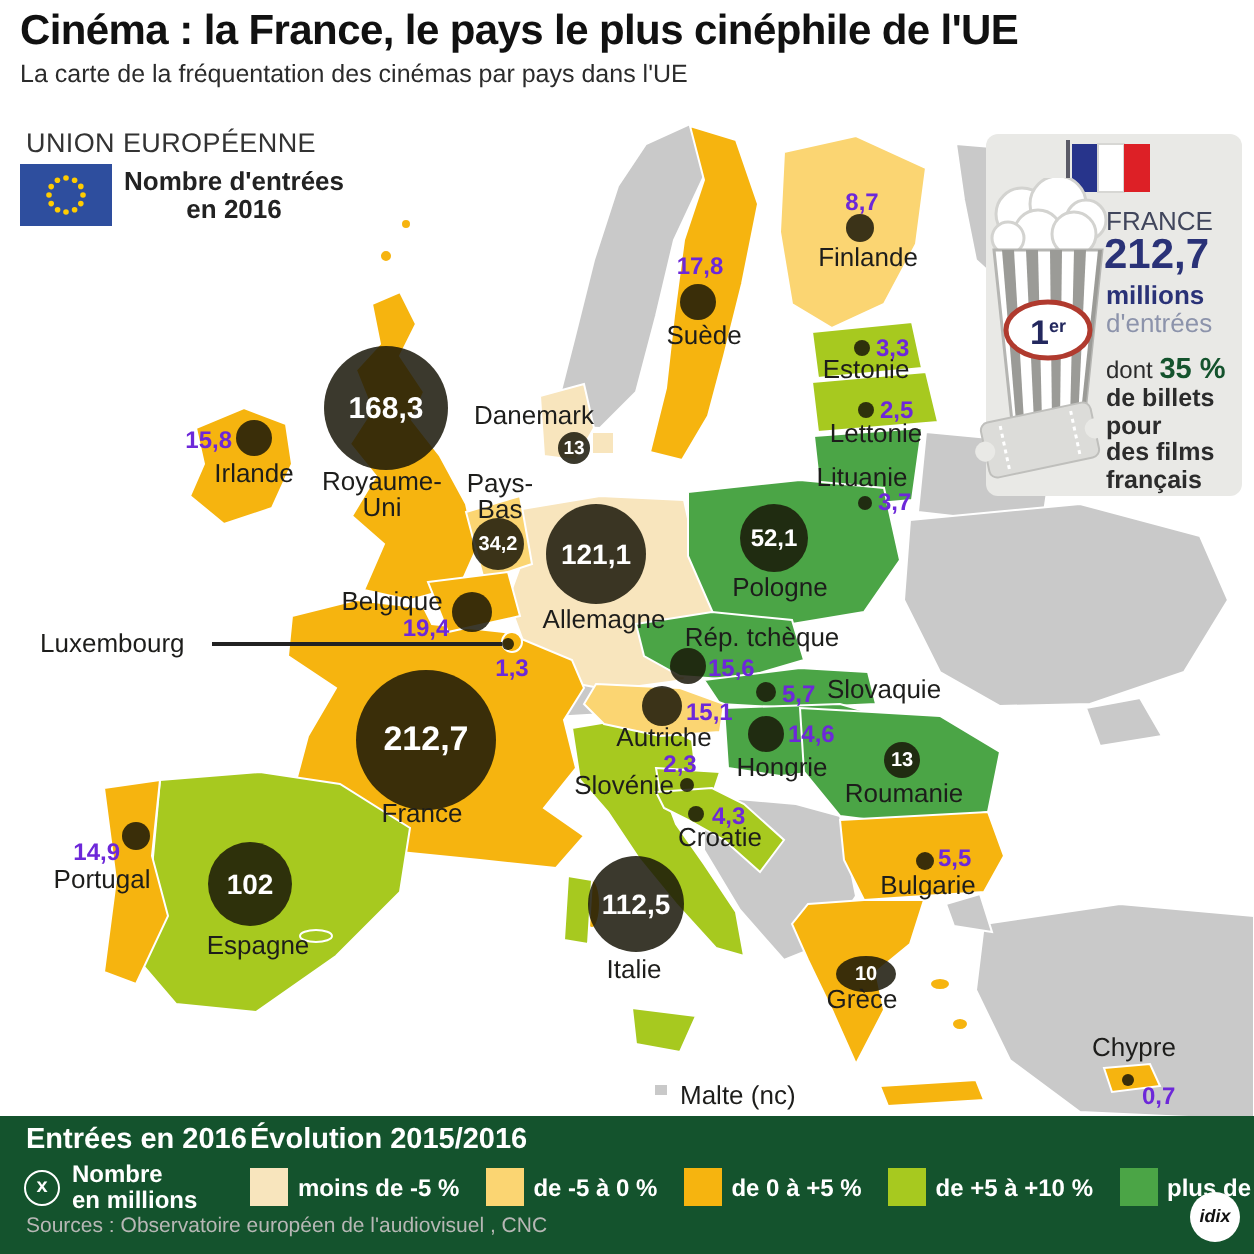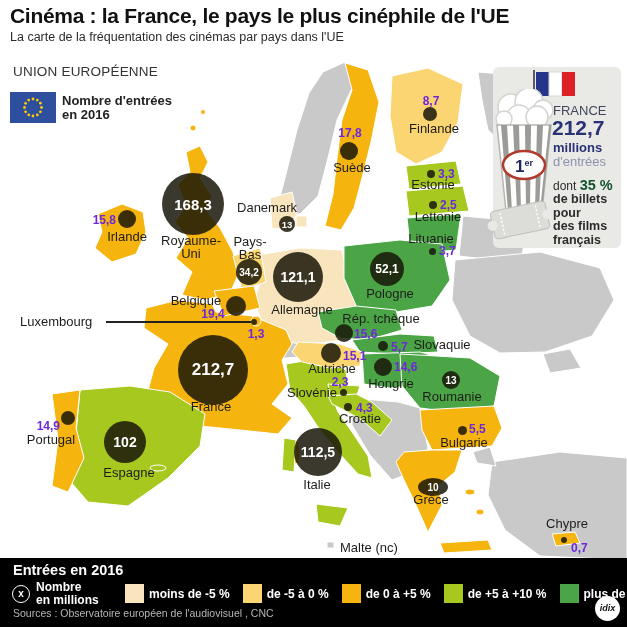--- a/index.html
+++ b/index.html
@@ -22,41 +22,41 @@
           color:#fff;font-weight:bold;}
   .val{position:absolute;font-size:12px;font-weight:bold;color:#6d28d9;white-space:nowrap;}
   .val-c{transform:translateX(-50%);} .val-r{transform:translateX(-100%);}
   .cname{position:absolute;font-size:13px;line-height:13px;color:#1d1d1b;white-space:pre-line;
          text-align:center;transform:translateX(-50%);}
   .cname.left{transform:none;text-align:left;}
   .lux-line{position:absolute;height:1.5px;background:#222;}
   
   .eu-box{position:absolute;left:10px;top:64px;width:180px;}
   .eu-title{font-size:13.5px;color:#333;letter-spacing:.2px;margin-left:3px;}
-  .eu-row{display:flex;margin-top:13px;}
+  .eu-row{display:flex;margin-top:3px;text-align:center;}
   .eu-flag{width:46px;height:31px;flex:0 0 46px;}
   .eu-caption{font-size:13px;font-weight:bold;color:#222;line-height:14px;margin:2px 0 0 6px;}
   .eu-value-box{margin-top:3px;margin-left:3px;width:150px;background:var(--orange);padding:3px 7px 4px 7px;}
   .eu-value{font-size:18px;font-weight:bold;color:#1c1c1a;line-height:20px;}
   .eu-change{font-size:12.5px;font-weight:bold;color:#1c1c1a;}
   
   .fr-box{position:absolute;left:493px;top:67px;width:128px;height:181px;background:#E9E9E6;border-radius:6px;}
   .fr-flag{position:absolute;left:38px;top:3px;}
   .fr-country{position:absolute;left:60px;top:36px;font-size:13px;color:#41465c;}
   .fr-value{position:absolute;left:59px;top:49px;font-size:21px;font-weight:bold;color:#2A3277;}
   .fr-unit{position:absolute;left:60px;top:73px;font-size:13px;font-weight:bold;color:#2A3277;}
   .fr-sub{position:absolute;left:60px;top:87px;font-size:13px;color:#8C93AB;}
   .fr-share{position:absolute;left:60px;top:110px;font-size:12px;color:#2c2c2c;}
   .fr-share b{font-size:14.5px;color:#14532d;}
   .fr-share-lines{position:absolute;left:60px;top:126px;font-size:12.5px;line-height:13.5px;
                   font-weight:bold;color:#2c2c2c;white-space:pre-line;}
   .popcorn{position:absolute;left:-2px;top:22px;}
   .ticket{position:absolute;left:-6px;top:128px;}
   
-  .footer{position:absolute;left:0;top:558px;width:627px;height:69px;background:#000000;color:#fff;}
+  .footer{position:absolute;left:0;top:558px;width:627px;height:69px;background:#14532d;color:#fff;}
   .f-title1{position:absolute;left:13px;top:4px;font-size:14.5px;font-weight:bold;}
   .f-title2{position:absolute;left:125px;top:4px;font-size:14.5px;font-weight:bold;}
   .f-icon{position:absolute;left:12px;top:27px;width:16px;height:16px;border:1.5px solid #fff;border-radius:50%;
           font-size:10px;font-weight:bold;text-align:center;line-height:15px;}
   .f-count{position:absolute;left:36px;top:23px;font-size:12px;font-weight:bold;line-height:13px;white-space:pre-line;}
   .f-swatches{position:absolute;left:125px;top:26px;display:flex;gap:13px;align-items:center;}
   .f-sw{display:flex;align-items:center;gap:5px;}
   .f-sw i{display:block;width:19px;height:19px;}
   .f-sw span{font-size:12px;font-weight:bold;white-space:nowrap;}
   .f-sources{position:absolute;left:13px;top:49px;font-size:10.5px;color:#b7b7b5;}
@@ -276,20 +276,21 @@
     <div class="fr-sub">d'entrées</div>
     <div class="fr-share"><span>dont </span><b>35 %</b></div>
     <div class="fr-share-lines">de billets
 pour
 des films
 français</div>
   </div>
 
   <div class="footer">
     <div class="f-title1">Entrées en 2016</div>
+    <div class="f-title2">Évolution 2015/2016</div>
     <div class="f-icon">x</div>
     <div class="f-count">Nombre
 en millions</div>
     <div class="f-swatches">
       <div class="f-sw">
           <i style="background: rgb(248, 229, 189);"></i>
           <span>moins de -5 %</span>
         </div>
       <div class="f-sw">
           <i style="background: rgb(251, 213, 114);"></i>

